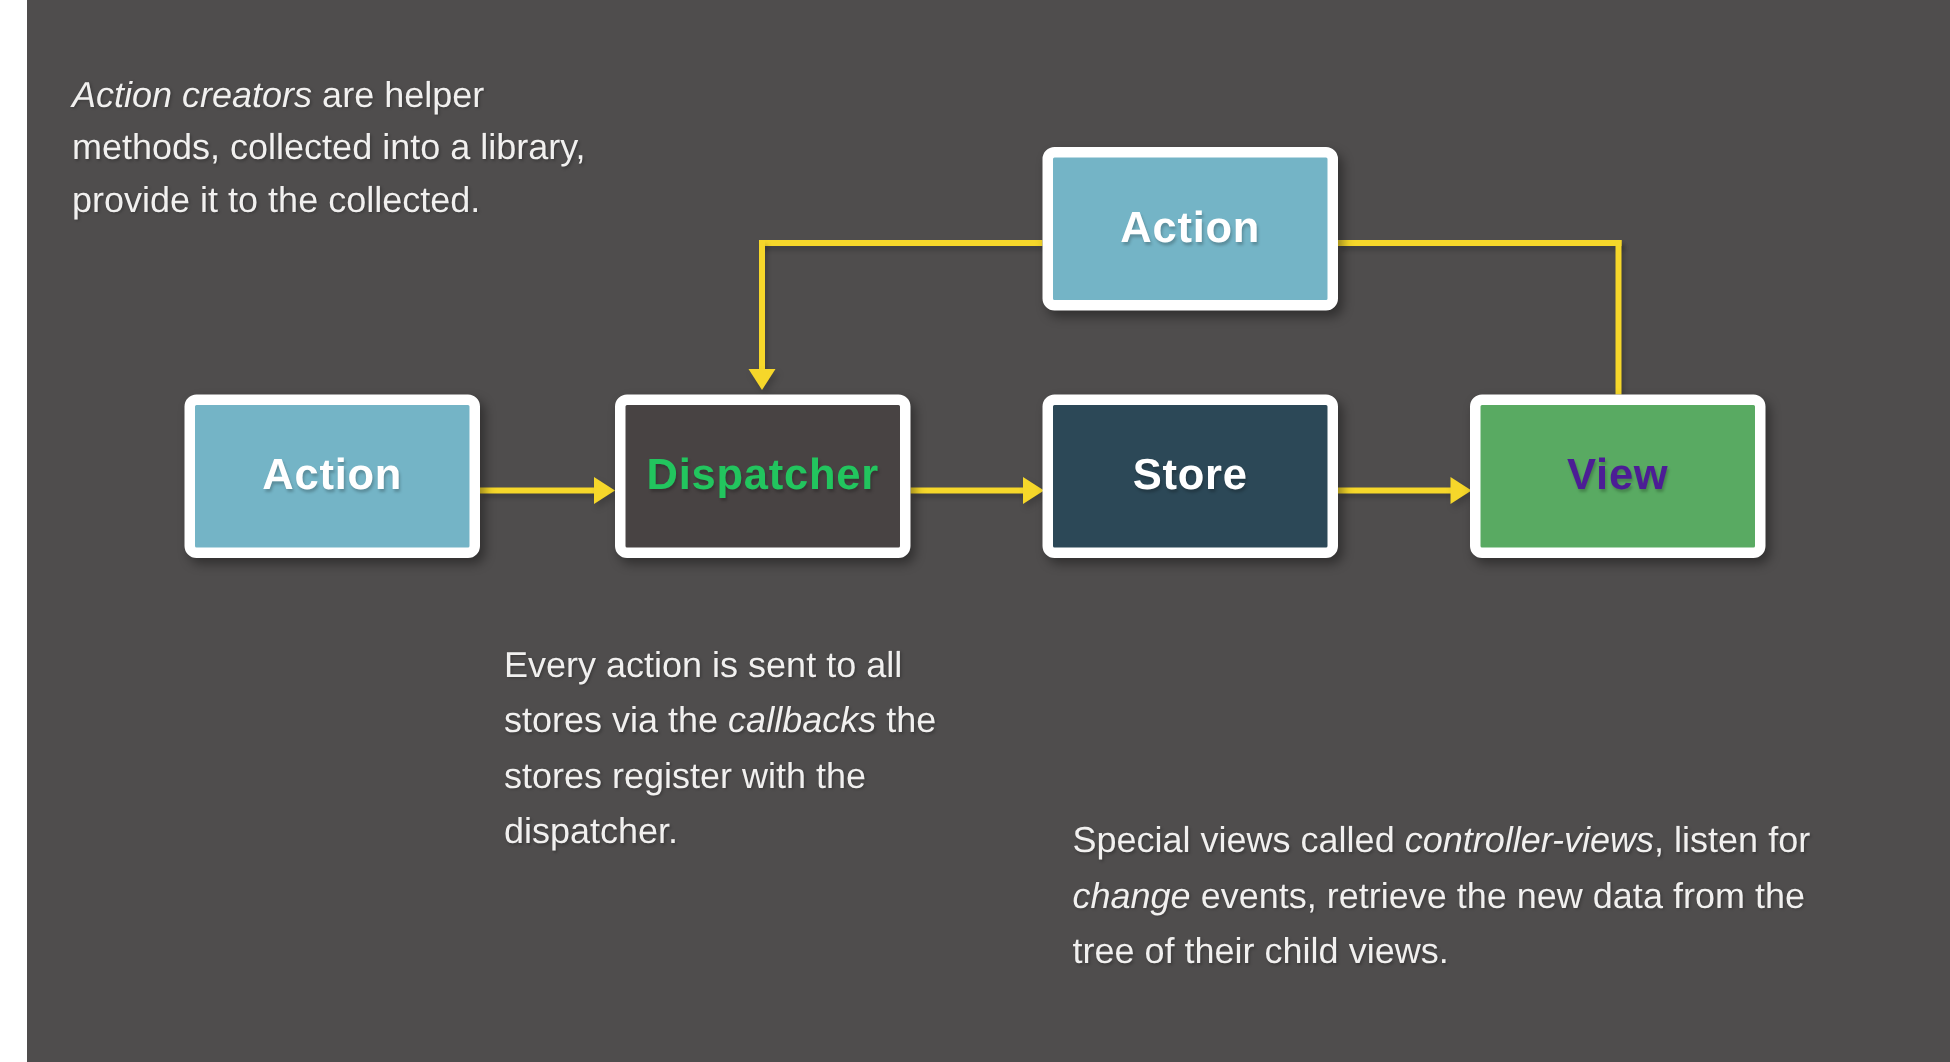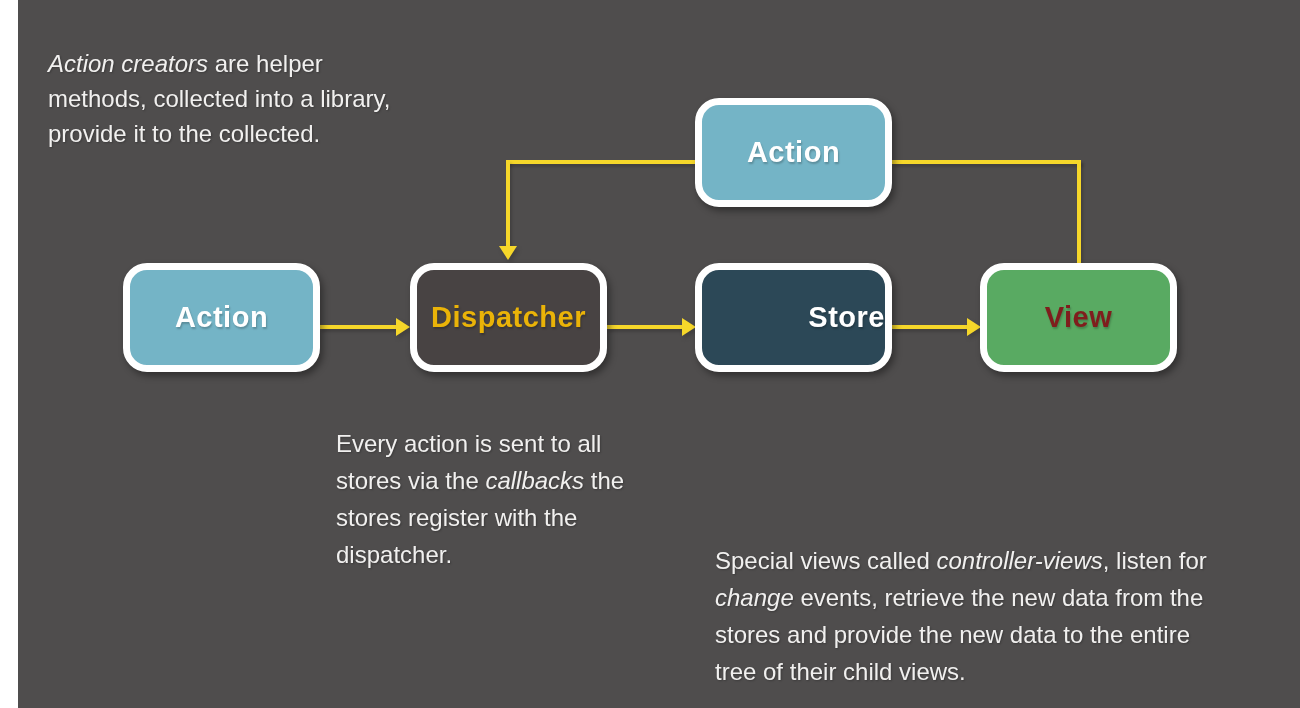--- a/index.html
+++ b/index.html
@@ -12,37 +12,37 @@
     margin-left: 18px;
   }
 
   
   .node {
     position: absolute;
     box-sizing: border-box;
     width: 197px;
     height: 109px;
     border: 7px solid #fff;
-    border-radius: 24px;
+    border-radius: 8px;
     display: flex;
     align-items: center;
     justify-content: center;
     box-shadow: 3px 4px 7px rgba(0,0,0,0.38);
   }
   .node .label {
     font-weight: bold;
     font-size: 29px;
     color: #ffffff;
     text-shadow: 1px 2px 2px rgba(0,0,0,0.22);
     letter-spacing: 0.5px;
   }
   .node-action-top  { left: 677px; top:  98px; }
   .node-action      { left: 105px; top: 263px; }
   .node-dispatcher  { left: 392px; top: 263px; }
-  .node-store       { left: 677px; top: 263px; justify-content: flex-end; }
+  .node-store       { left: 677px; top: 263px; }
   .node-view        { left: 962px; top: 263px; }
 
   
   .hline, .vline { position: absolute; box-shadow: 2px 3px 3px rgba(0,0,0,0.18); }
   .hline { height: 4px; }
   .vline { width: 4px; }
 
   .head-right {
     position: absolute; width: 0; height: 0;
     border-top: 9px solid transparent;
@@ -102,21 +102,20 @@
       <div class="tline"><span>Every action is sent to all</span></div>
       <div class="tline"><span>stores via the </span><i>callbacks</i><span> the</span></div>
       <div class="tline"><span>stores register with the</span></div>
       <div class="tline"><span>dispatcher.</span></div>
     </div>
 
 
   <div class="textblock tb-right-2">
       <div class="tline"><span>Special views called </span><i>controller-views</i><span>, listen for</span></div>
       <div class="tline"><i>change</i><span> events, retrieve the new data from the</span></div>
-      <div class="tline"><span>stores and provide the new data to the entire</span></div>
       <div class="tline"><span>tree of their child views.</span></div>
     </div>
 
   <div class="hline line-loop-left-h" style="background-color: rgb(246, 215, 42);"></div>
   <div class="vline line-loop-left-v" style="background-color: rgb(246, 215, 42);"></div>
   <div class="head-down head-loop-down" style="border-top-color: rgb(246, 215, 42);"></div>
 
   <div class="hline line-loop-right-h" style="background-color: rgb(246, 215, 42);"></div>
   <div class="vline line-loop-right-v" style="background-color: rgb(246, 215, 42);"></div>
 
@@ -131,24 +130,24 @@
 
   <div class="node node-action-top" style="background-color: rgb(116, 180, 198); border-color: rgb(255, 255, 255);">
     <span class="label" style="color: rgb(255, 255, 255);">Action</span>
   </div>
 
   <div class="node node-action" style="background-color: rgb(116, 180, 198); border-color: rgb(255, 255, 255);">
     <span class="label" style="color: rgb(255, 255, 255);">Action</span>
   </div>
 
   <div class="node node-dispatcher" style="background-color: rgb(72, 67, 67); border-color: rgb(255, 255, 255);">
-    <span class="label" style="color: #eab308;">Dispatcher</span>
+    <span class="label" style="color: #22c55e;">Dispatcher</span>
   </div>
 
   <div class="node node-store" style="background-color: rgb(44, 72, 87); border-color: rgb(255, 255, 255);">
     <span class="label" style="color: rgb(255, 255, 255);">Store</span>
   </div>
 
   <div class="node node-view" style="background-color: rgb(89, 170, 98); border-color: rgb(255, 255, 255);">
-    <span class="label" style="color: #7f1d1d;">View</span>
+    <span class="label" style="color: #4c1d95;">View</span>
   </div>
 
 </div>
 
 </body></html>

